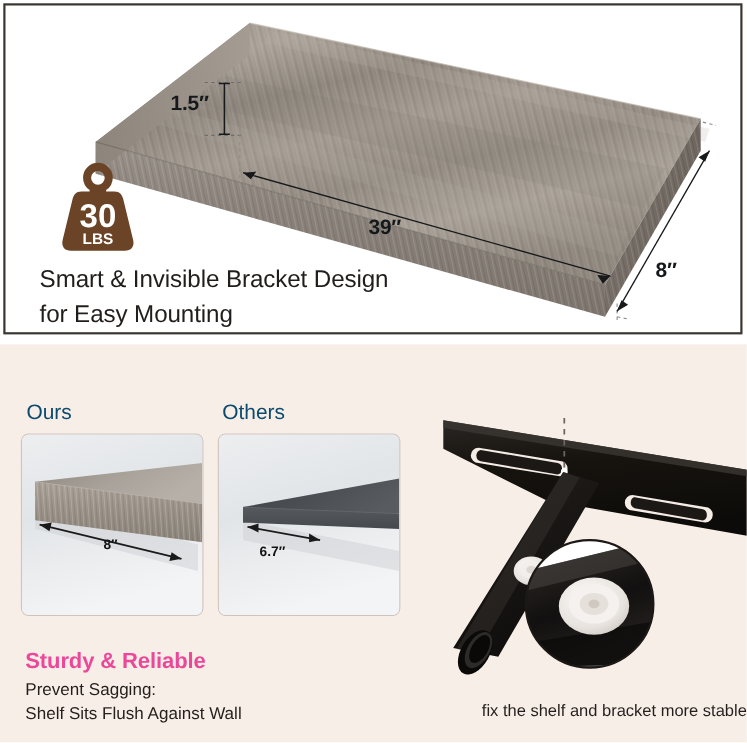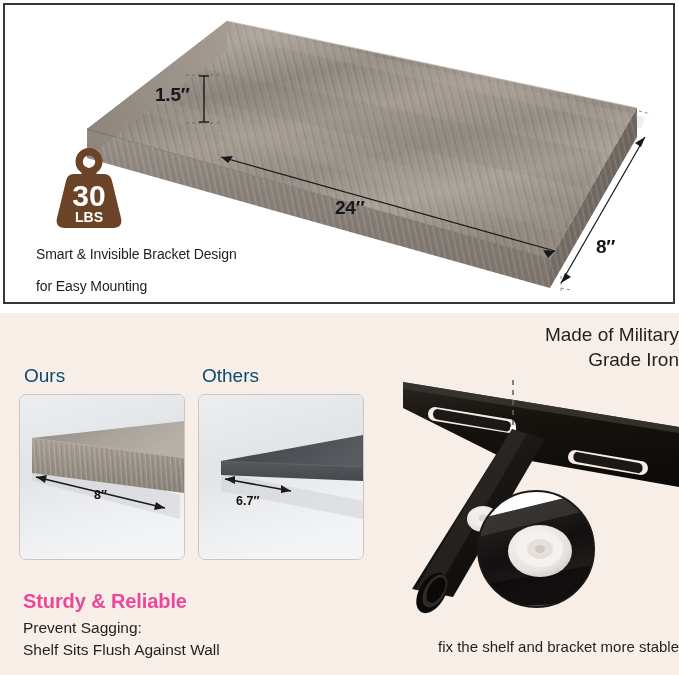--- a/index.html
+++ b/index.html
@@ -19,21 +19,21 @@
   .dim{position:absolute;font-weight:bold;color:#16191c;letter-spacing:-0.2px;
        font-family:"Liberation Sans",sans-serif;}
   .dim-15{left:150px;top:79px;font-size:19px;}
   .dim-24{left:330px;top:192px;font-size:19px;}
   .dim-8 {left:591px;top:231px;font-size:19px;}
 
   
   .weight-badge{position:absolute;left:44px;top:139px;width:80px;height:88px;}
 
   .headline{position:absolute;left:31px;top:233px;width:430px;
-    font-size:14px;line-height:32px;color:#201d1b;font-weight:400;
+    font-size:22px;line-height:32px;color:#201d1b;font-weight:400;
     font-family:"Liberation Sans",sans-serif;letter-spacing:-0.1px;}
   .headline div{white-space:nowrap;}
 
   
   .bottom{position:absolute;left:0;top:313px;width:679px;height:362px;background:#f8eee8;}
 
   .cmp-label{position:absolute;font-size:19px;font-weight:400;color:#0c4a6e;
     font-family:"Liberation Sans",sans-serif;}
   .lbl-ours{left:24px;top:365px;}
   .lbl-others{left:202px;top:365px;}
@@ -142,21 +142,21 @@
         <polygon points="550,246 538,245 543,253" fill="#17191b"></polygon>
 
         <line x1="556" y1="283" x2="566" y2="285" stroke="#8c8c8c" stroke-width="1" stroke-dasharray="3,3"></line>
         <line x1="634" y1="106" x2="646" y2="109" stroke="#8c8c8c" stroke-width="1" stroke-dasharray="3,3"></line>
         <line x1="556" y1="278" x2="640" y2="132" stroke="#17191b" stroke-width="1.2"></line>
         <polygon points="556,278 560,268 566,272" fill="#17191b"></polygon>
         <polygon points="640,132 636,142 630,138" fill="#17191b"></polygon>
       </svg>
 
       <div class="dim dim-15">1.5″</div>
-      <div class="dim dim-24">24″</div>
+      <div class="dim dim-24">39″</div>
       <div class="dim dim-8">8″</div>
     </div>
 
     <div class="weight-badge">
       <svg width="80" height="88" viewBox="0 0 80 88">
         <path d="M40 4 a13.5 13.5 0 0 0 -13.5 13.5 a13.5 13.5 0 0 0 6 11.2 l0 3 l15 0 l0 -3 a13.5 13.5 0 0 0 6 -11.2 A13.5 13.5 0 0 0 40 4 z
                  M40 11.5 a6.2 6.2 0 0 1 6.2 6.2 a6.2 6.2 0 0 1 -6.2 6.2 a6.2 6.2 0 0 1 -6.2 -6.2 A6.2 6.2 0 0 1 40 11.5 z" fill="#6b4326"></path>
         <path d="M25 30 L55 30 C60 30 62 33 63 37 L72 74 C73.6 80.5 70 84 64.5 84 L15.5 84 C10 84 6.4 80.5 8 74 L17 37 C18 33 20 30 25 30 z" fill="#6b4326"></path>
         <text x="40" y="62" text-anchor="middle" font-family="Liberation Sans, sans-serif" font-size="30" font-weight="bold" fill="#ffffff">30</text>
         <text x="40" y="78" text-anchor="middle" font-family="Liberation Sans, sans-serif" font-size="14" font-weight="bold" fill="#ffffff">LBS</text>
@@ -327,20 +327,16 @@
           <ellipse cx="161" cy="236" rx="13" ry="10" fill="#e5e0da"></ellipse>
           <ellipse cx="161" cy="236" rx="5" ry="4" fill="#cfc9c2"></ellipse>
         </g>
         <circle cx="157" cy="236" r="58" fill="none" stroke="#1b1816" stroke-width="2"></circle>
       </g>
 
       <line x1="134" y1="112" x2="134" y2="64" stroke="#6b6460" stroke-width="1.6" stroke-dasharray="5,5"></line>
     </svg>
   </div>
 
-  <div class="mil-title">
-    <div>Made of Military</div>
-    <div>Grade Iron</div>
-  </div>
 
   <div class="up-sub">fix the shelf and bracket more stable</div>
 
 </div>
 
 </body></html>

